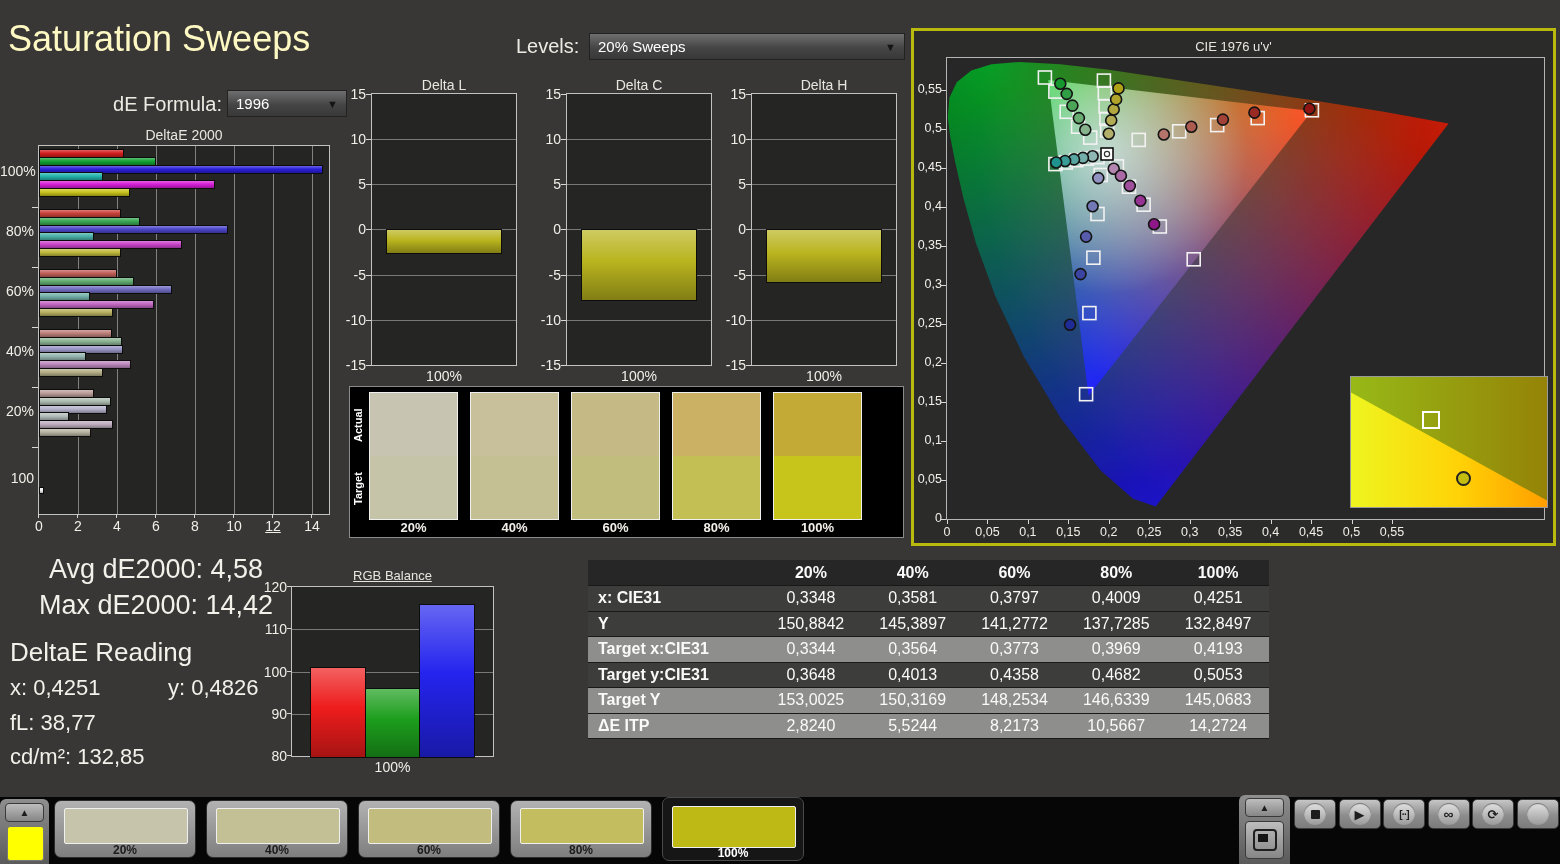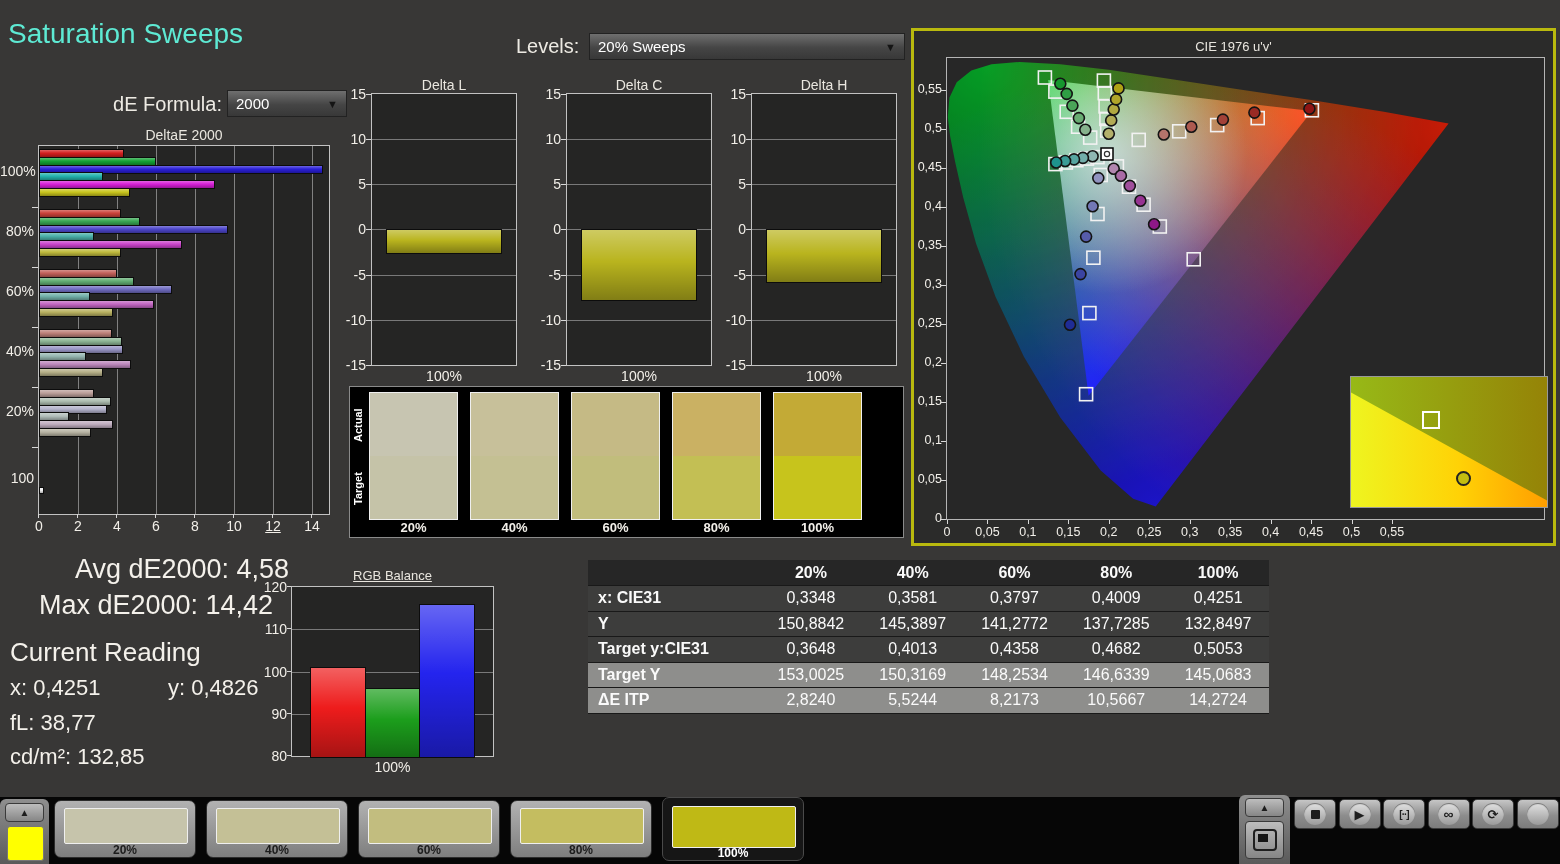--- a/index.html
+++ b/index.html
@@ -64,25 +64,25 @@
   .swatchbtn.sel .cap{top:48px;color:#fff;}
   .stackpanel{position:absolute;border-radius:6px 6px 0 0;background:linear-gradient(#8f8f8f,#5a5a5a);}
   .minibtn{position:absolute;box-sizing:border-box;border:1px solid #3a3a3a;border-radius:4px;
            background:linear-gradient(#bdbdbd,#868686);display:flex;align-items:center;justify-content:center;
            color:#1d1d1d;font-size:10px;}
 </style>
 </head>
 <body>
 
 <div id="canvas">
-  <div id="title" class="abs" style="left:8px;top:18px;font-size:28px;color:#5eead4;">Saturation Sweeps</div>
+  <div id="title" class="abs" style="left:8px;top:18px;font-size:36px;color:#fef9c3;">Saturation Sweeps</div>
 
   <div class="lbl" style="left:90px;top:93px;width:132px;text-align:right;font-size:20px;">dE Formula:</div>
   <div class="dropdown" style="left:227px;top:90px;width:120px;height:27px;">
-    <span class="txt">2000</span>
+    <span class="txt">1996</span>
     <span class="dd-arrow">▼</span>
   </div>
 
   <div class="lbl" style="left:516px;top:35px;font-size:20px;">Levels:</div>
   <div class="dropdown" style="left:589px;top:33px;width:316px;height:27px;">
     <span class="txt">20% Sweeps</span>
     <span class="dd-arrow">▼</span>
   </div>
 
   <div class="ctitle" style="left:38px;top:127px;width:292px;">DeltaE 2000</div>
@@ -249,23 +249,23 @@
         <rect x="154.0" y="90.0" width="12" height="12" fill="#ffffff" stroke="#000000" stroke-width="1.5"></rect>
         <circle cx="160.0" cy="96.0" r="2.6" fill="#ffffff" stroke="#333333" stroke-width="1.2"></circle>
       </svg>
     <div id="cieInset">
       <div id="cieInsetUpper"></div>
       <div id="cieInsetSquare" style="left: 71.36px; top: 33.9px;"></div>
       <div id="cieInsetCircle" style="left: 104.72px; top: 94.4px;"></div>
     </div>
   </div>
 
-  <div class="bigstat" style="left:0px;top:554px;width:312px;text-align:center;margin-left:26px;">Avg dE2000: 4,58</div>
+  <div class="bigstat" style="left:0px;top:554px;width:312px;text-align:center;">Avg dE2000: 4,58</div>
   <div class="bigstat" style="left:0px;top:590px;width:312px;text-align:center;">Max dE2000: 14,42</div>
-  <div class="abs" style="left:10px;top:637px;font-size:26px;color:#f4f1eb;">Current Reading</div>
+  <div class="abs" style="left:10px;top:637px;font-size:26px;color:#f4f1eb;">DeltaE Reading</div>
   <div class="midstat" style="left:10px;top:675px;">x: 0,4251</div>
   <div class="midstat" style="left:168px;top:675px;">y: 0,4826</div>
   <div class="midstat" style="left:10px;top:710px;">fL: 38,77</div>
   <div class="midstat" style="left:10px;top:744px;">cd/m²: 132,85</div>
 
   <div class="ctitle" style="left:291px;top:568px;width:203px;font-size:13px;text-decoration:underline;">RGB Balance</div>
   <div id="rgbPlot" class="plot" style="left:291px;top:586px;width:201px;height:169px;">
       <div class="gridH" style="top: 42.25px;"></div>
       <div class="gridH" style="top: 84.5px;"></div>
       <div class="gridH" style="top: 126.75px;"></div>
@@ -291,20 +291,28 @@
         <div class="tcell">0,4009</div>
         <div class="tcell">0,4251</div>
       </div>
       <div class="trow dark">
         <div class="tcell rowlab">Y</div>
         <div class="tcell">150,8842</div>
         <div class="tcell">145,3897</div>
         <div class="tcell">141,2772</div>
         <div class="tcell">137,7285</div>
         <div class="tcell">132,8497</div>
+      </div>
+      <div class="trow light">
+        <div class="tcell rowlab">Target x:CIE31</div>
+        <div class="tcell">0,3344</div>
+        <div class="tcell">0,3564</div>
+        <div class="tcell">0,3773</div>
+        <div class="tcell">0,3969</div>
+        <div class="tcell">0,4193</div>
       </div>
       <div class="trow dark">
         <div class="tcell rowlab">Target y:CIE31</div>
         <div class="tcell">0,3648</div>
         <div class="tcell">0,4013</div>
         <div class="tcell">0,4358</div>
         <div class="tcell">0,4682</div>
         <div class="tcell">0,5053</div>
       </div>
       <div class="trow light">

